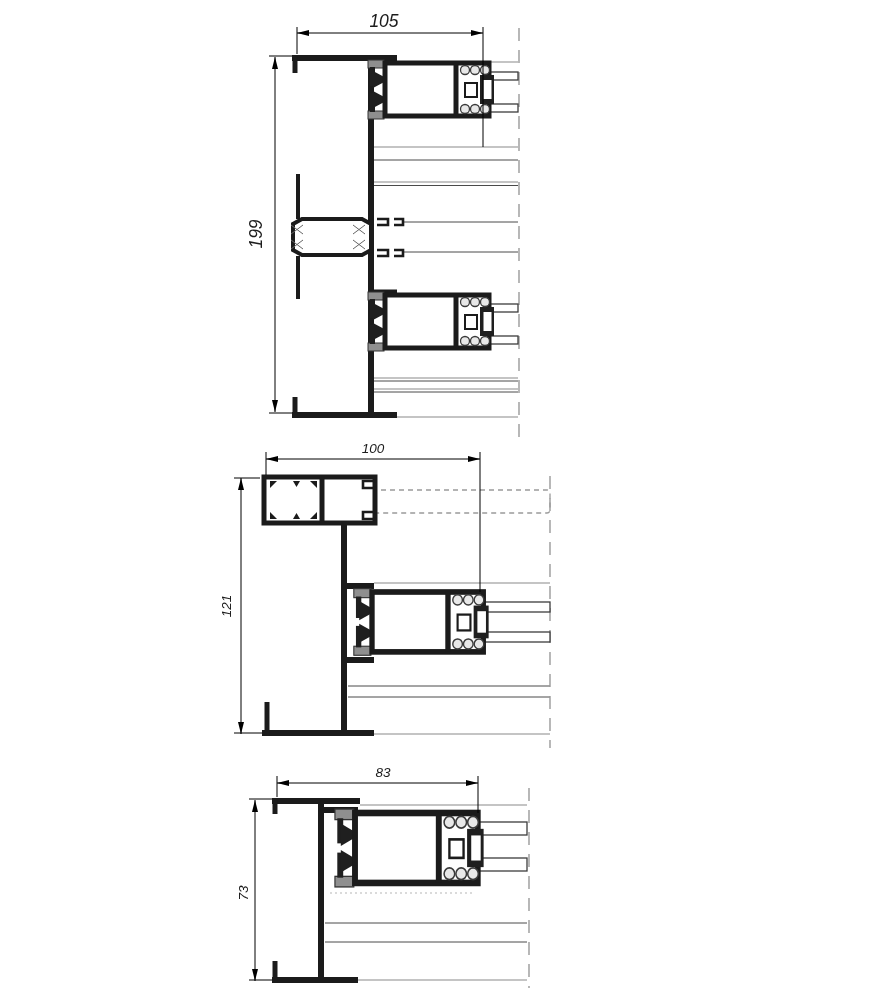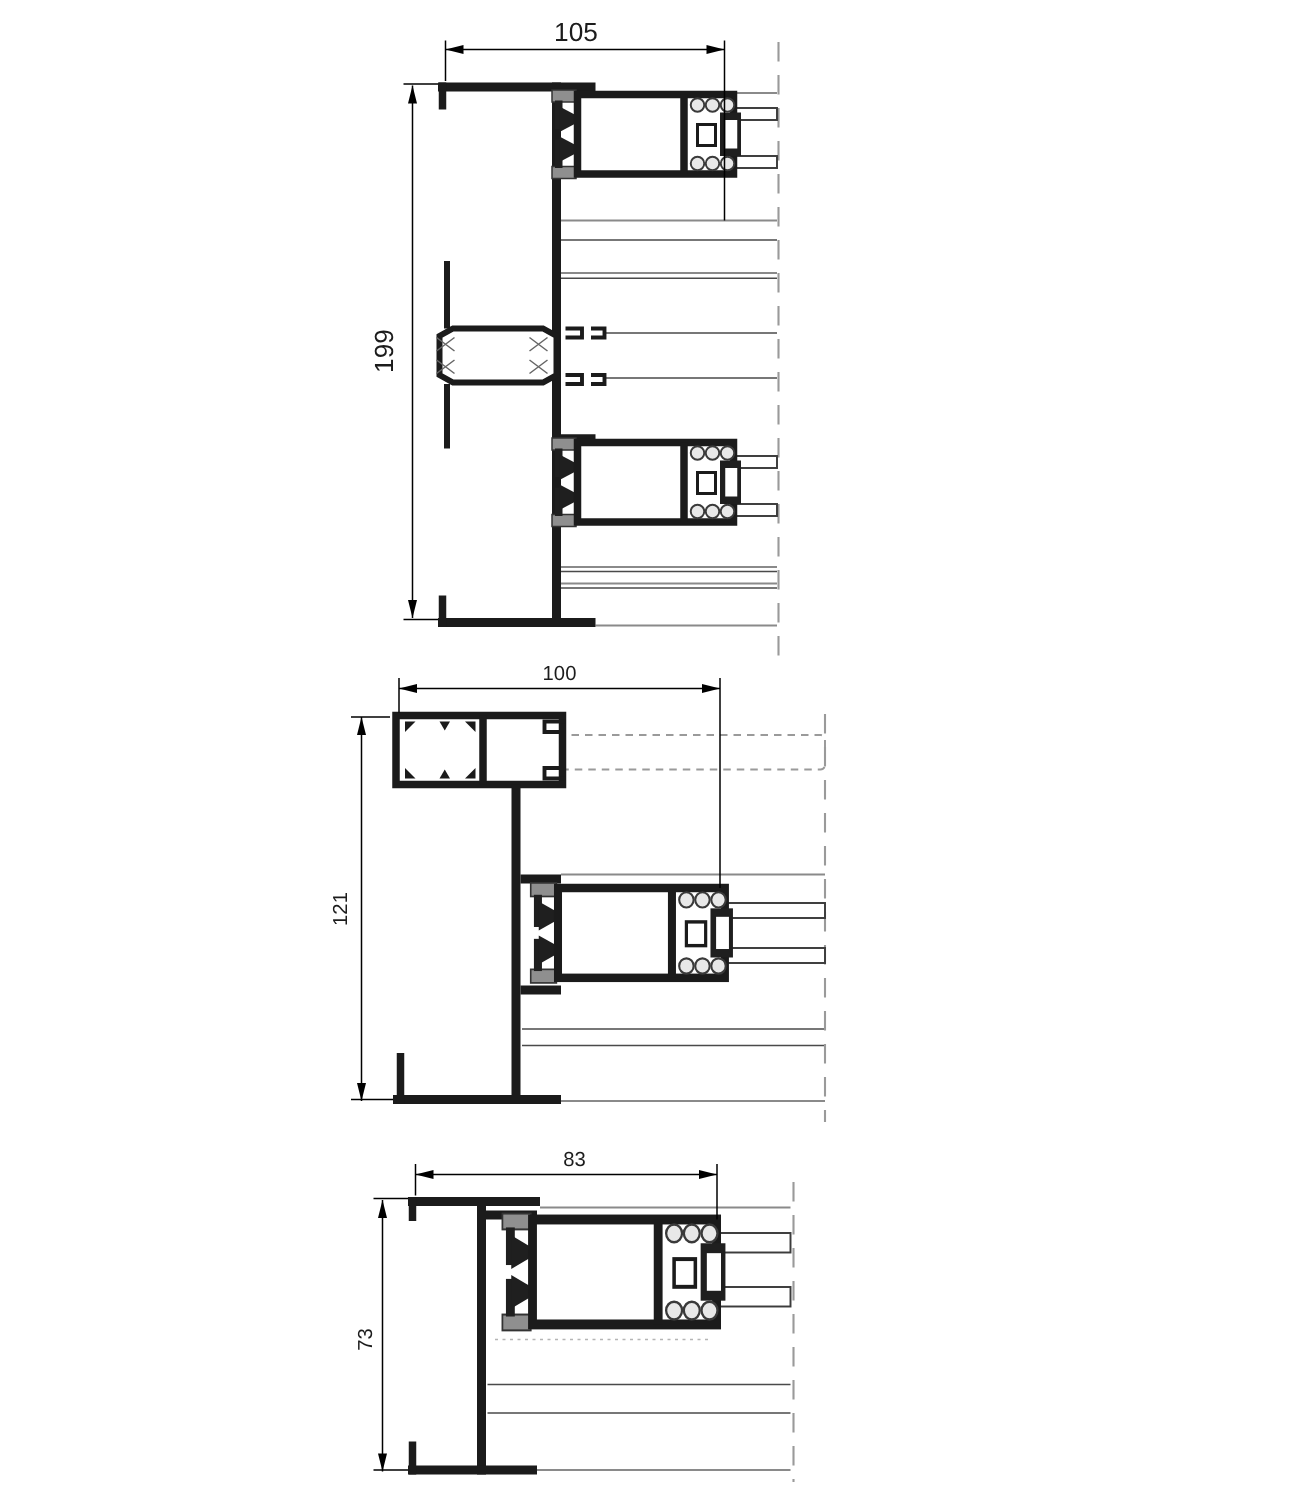--- a/index.html
+++ b/index.html
@@ -1,16 +1,16 @@
 <!DOCTYPE html>
 <html><head>
 <meta charset="utf-8">
 <style>
   html,body{margin:0;padding:0;background:#ffffff;}
-  .canvas{position:relative;width:875px;height:1000px;background:#ffffff;overflow:hidden;}
+  .canvas{position:relative;width:875px;height:1000px;background:#ffffff;overflow:hidden;font-style:italic;}
   svg{position:absolute;left:0;top:0;}
   
   .p6{stroke:#1b1b1b;stroke-width:6;fill:none;}
   .p5{stroke:#1b1b1b;stroke-width:5;fill:none;}
   .p4{stroke:#1b1b1b;stroke-width:4;fill:none;}
   .p3{stroke:#1b1b1b;stroke-width:2.6;fill:none;}
   .boxw{fill:#ffffff;stroke:#1b1b1b;stroke-width:5;}
   .boxw4{fill:#ffffff;stroke:#1b1b1b;stroke-width:4;}
   .fillb{fill:#1b1b1b;stroke:none;}
   

